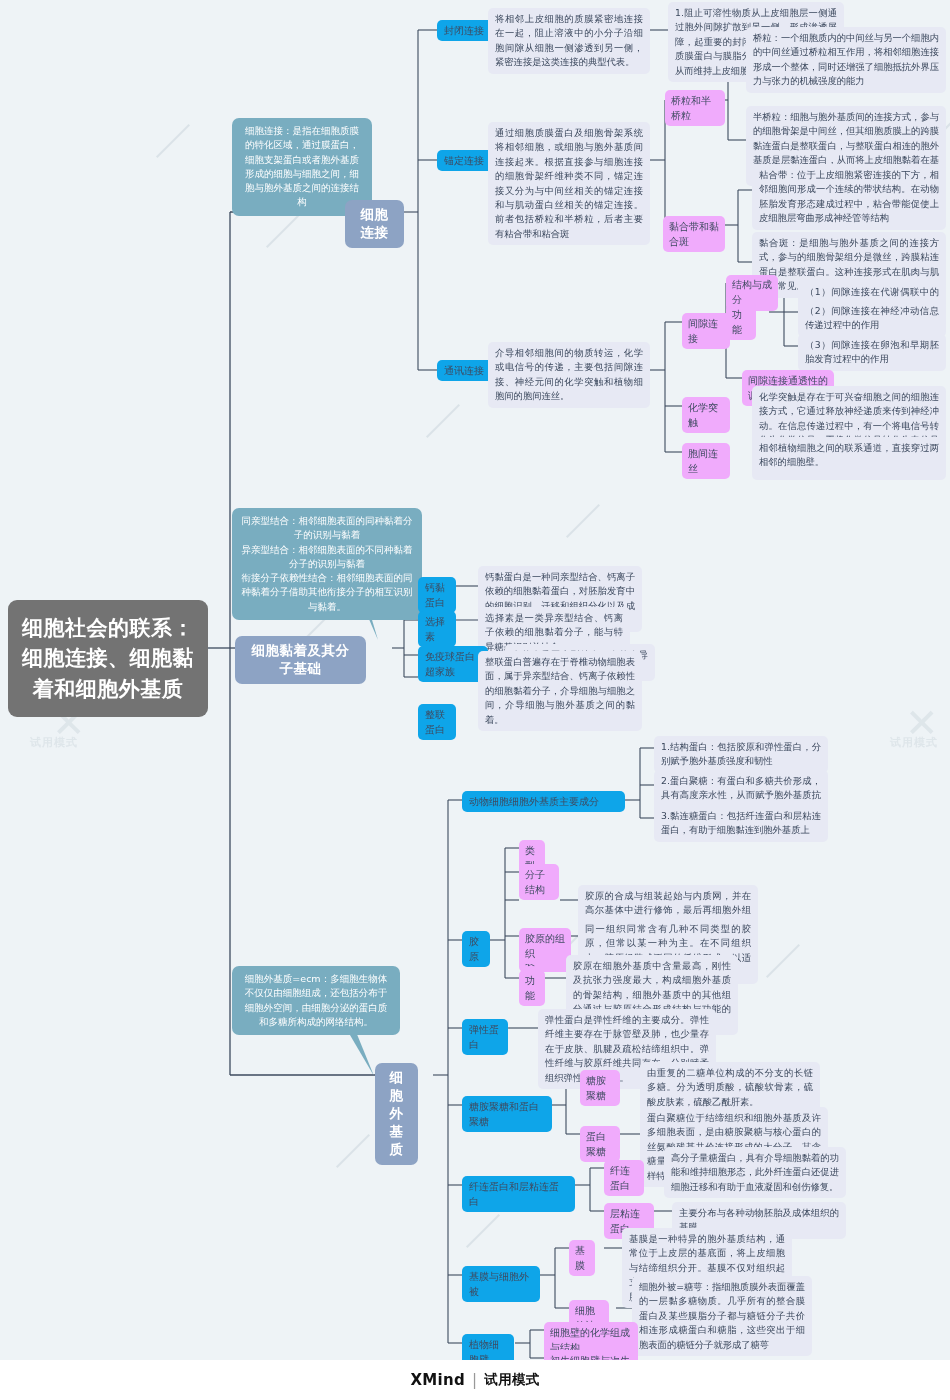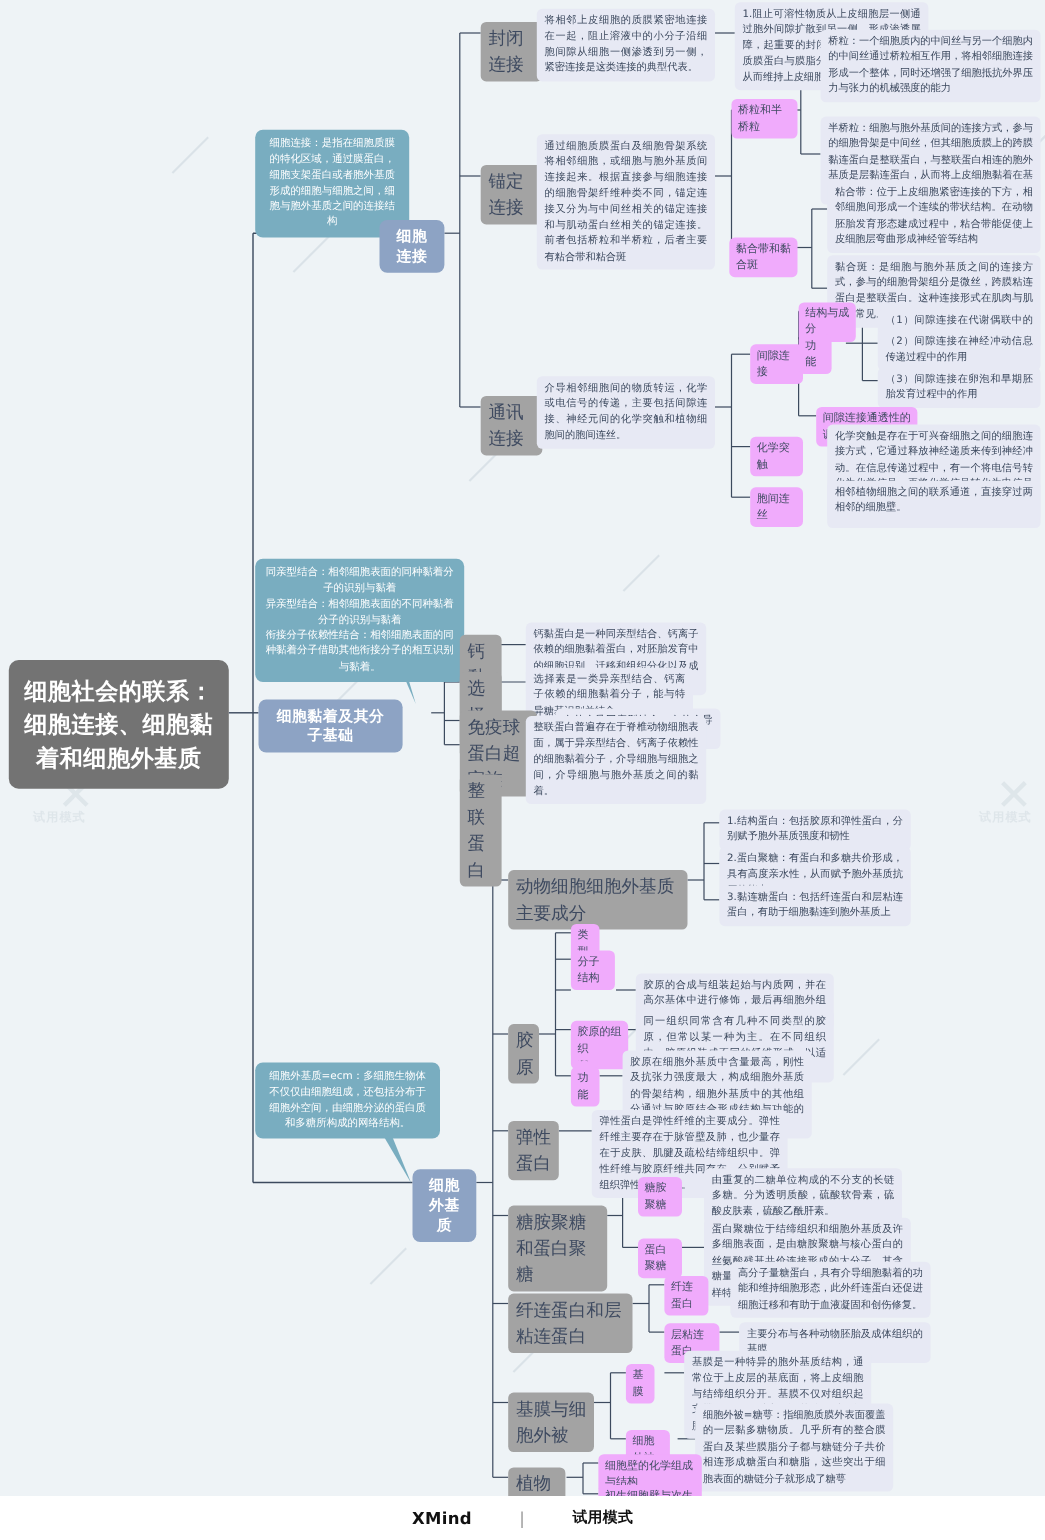--- a/index.html
+++ b/index.html
@@ -30,40 +30,40 @@
     background:#737373; color:#fff; border-radius:9px;
     font-size:21px; font-weight:700; line-height:1.45; text-align:center;
     padding:13px 12px; letter-spacing:.5px;
   }
   .lvl1 {
     background:#8da3c4; color:#fff; border-radius:7px;
     font-size:13.5px; font-weight:700; padding:6px 12px; text-align:center;
     letter-spacing:.5px;
   }
   .lvl2 {
-    background:#a3a3a3; color:#3e4a60; border-radius:5px;
-    font-size:16px; padding:3px 7px; line-height:1.5;
+    background:#0ea5e9; color:#3e4a60; border-radius:5px;
+    font-size:10px; padding:3px 7px; line-height:1.5;
   }
   .lvl3 {
     background:#f0abfc; color:#3e4a60; border-radius:5px;
     font-size:10px; padding:3px 6px; line-height:1.5;
   }
   .leaf {
     background:#e7e9f4; color:#3a475c; border-radius:5px;
     font-size:9.3px; padding:4px 7px; line-height:1.55; text-align:justify;
   }
   .callout {
     background:#79adc0; color:#fff; border-radius:7px;
     font-size:9.5px; line-height:1.5; padding:6px 9px; text-align:center;
   }
   .callout-tail { position:absolute; pointer-events:none; }
   .footer {
     position:absolute; left:0; bottom:0; width:950px; height:40px;
     background:#fff; display:flex; align-items:center; justify-content:center;
-    font-size:15px; color:#111; font-weight:700; letter-spacing:.3px;gap:36px;
+    font-size:15px; color:#111; font-weight:700; letter-spacing:.3px;
   }
   .footer .sep { color:#999; font-weight:400; margin:0 7px; }
   .footer .mode { font-size:13.5px; font-weight:700; }
 </style>
 </head>
 <body>
 
 <div id="canvas">
 
   <div class="wm wm-big" style="left:52px;top:700px;">✕</div>
@@ -262,21 +262,21 @@
 
   <div class="node lvl2" style="left:418px;top:611px;width:38px;">选择素</div>
   <div class="node leaf" style="left:478px;top:607px;width:152px;">选择素是一类异亲型结合、钙离子依赖的细胞黏着分子，能与特异糖基识别并结合。</div>
 
   <div class="node lvl2" style="left:418px;top:646px;width:70px;">免疫球蛋白超家族</div>
   <div class="node leaf" style="left:505px;top:644px;width:150px;">有的介导同亲型结合，有的介导异亲型结合，但不依赖钙离子</div>
 
   <div class="node lvl2" style="left:418px;top:668px;width:38px;margin-top:36px;">整联蛋白</div>
   <div class="node leaf" style="left:478px;top:651px;width:164px;">整联蛋白普遍存在于脊椎动物细胞表面，属于异亲型结合、钙离子依赖性的细胞黏着分子，介导细胞与细胞之间，介导细胞与胞外基质之间的黏着。</div>
 
-  <div class="node lvl1" style="left:375px;top:1063px;width:58px;">细胞外基质</div>
+  <div class="node lvl1" style="left:375px;top:1063px;width:43px;">细胞外基质</div>
 
   <div class="node lvl2" style="left:462px;top:791px;width:163px;">动物细胞细胞外基质主要成分</div>
   <div class="node leaf" style="left:654px;top:736px;width:174px;">1.结构蛋白：包括胶原和弹性蛋白，分别赋予胞外基质强度和韧性</div>
   <div class="node leaf" style="left:654px;top:770px;width:174px;">2.蛋白聚糖：有蛋白和多糖共价形成，具有高度亲水性，从而赋予胞外基质抗压的能力</div>
   <div class="node leaf" style="left:654px;top:805px;width:174px;">3.黏连糖蛋白：包括纤连蛋白和层粘连蛋白，有助于细胞黏连到胞外基质上</div>
 
   <div class="node lvl2" style="left:462px;top:931px;width:28px;">胶原</div>
   <div class="node lvl3" style="left:519px;top:840px;width:26px;">类型</div>
   <div class="node lvl3" style="left:519px;top:864px;width:40px;">分子结构</div>
   <div class="node lvl3" style="left:519px;top:892px;width:52px;margin-top:44px;">合成与组装</div>

